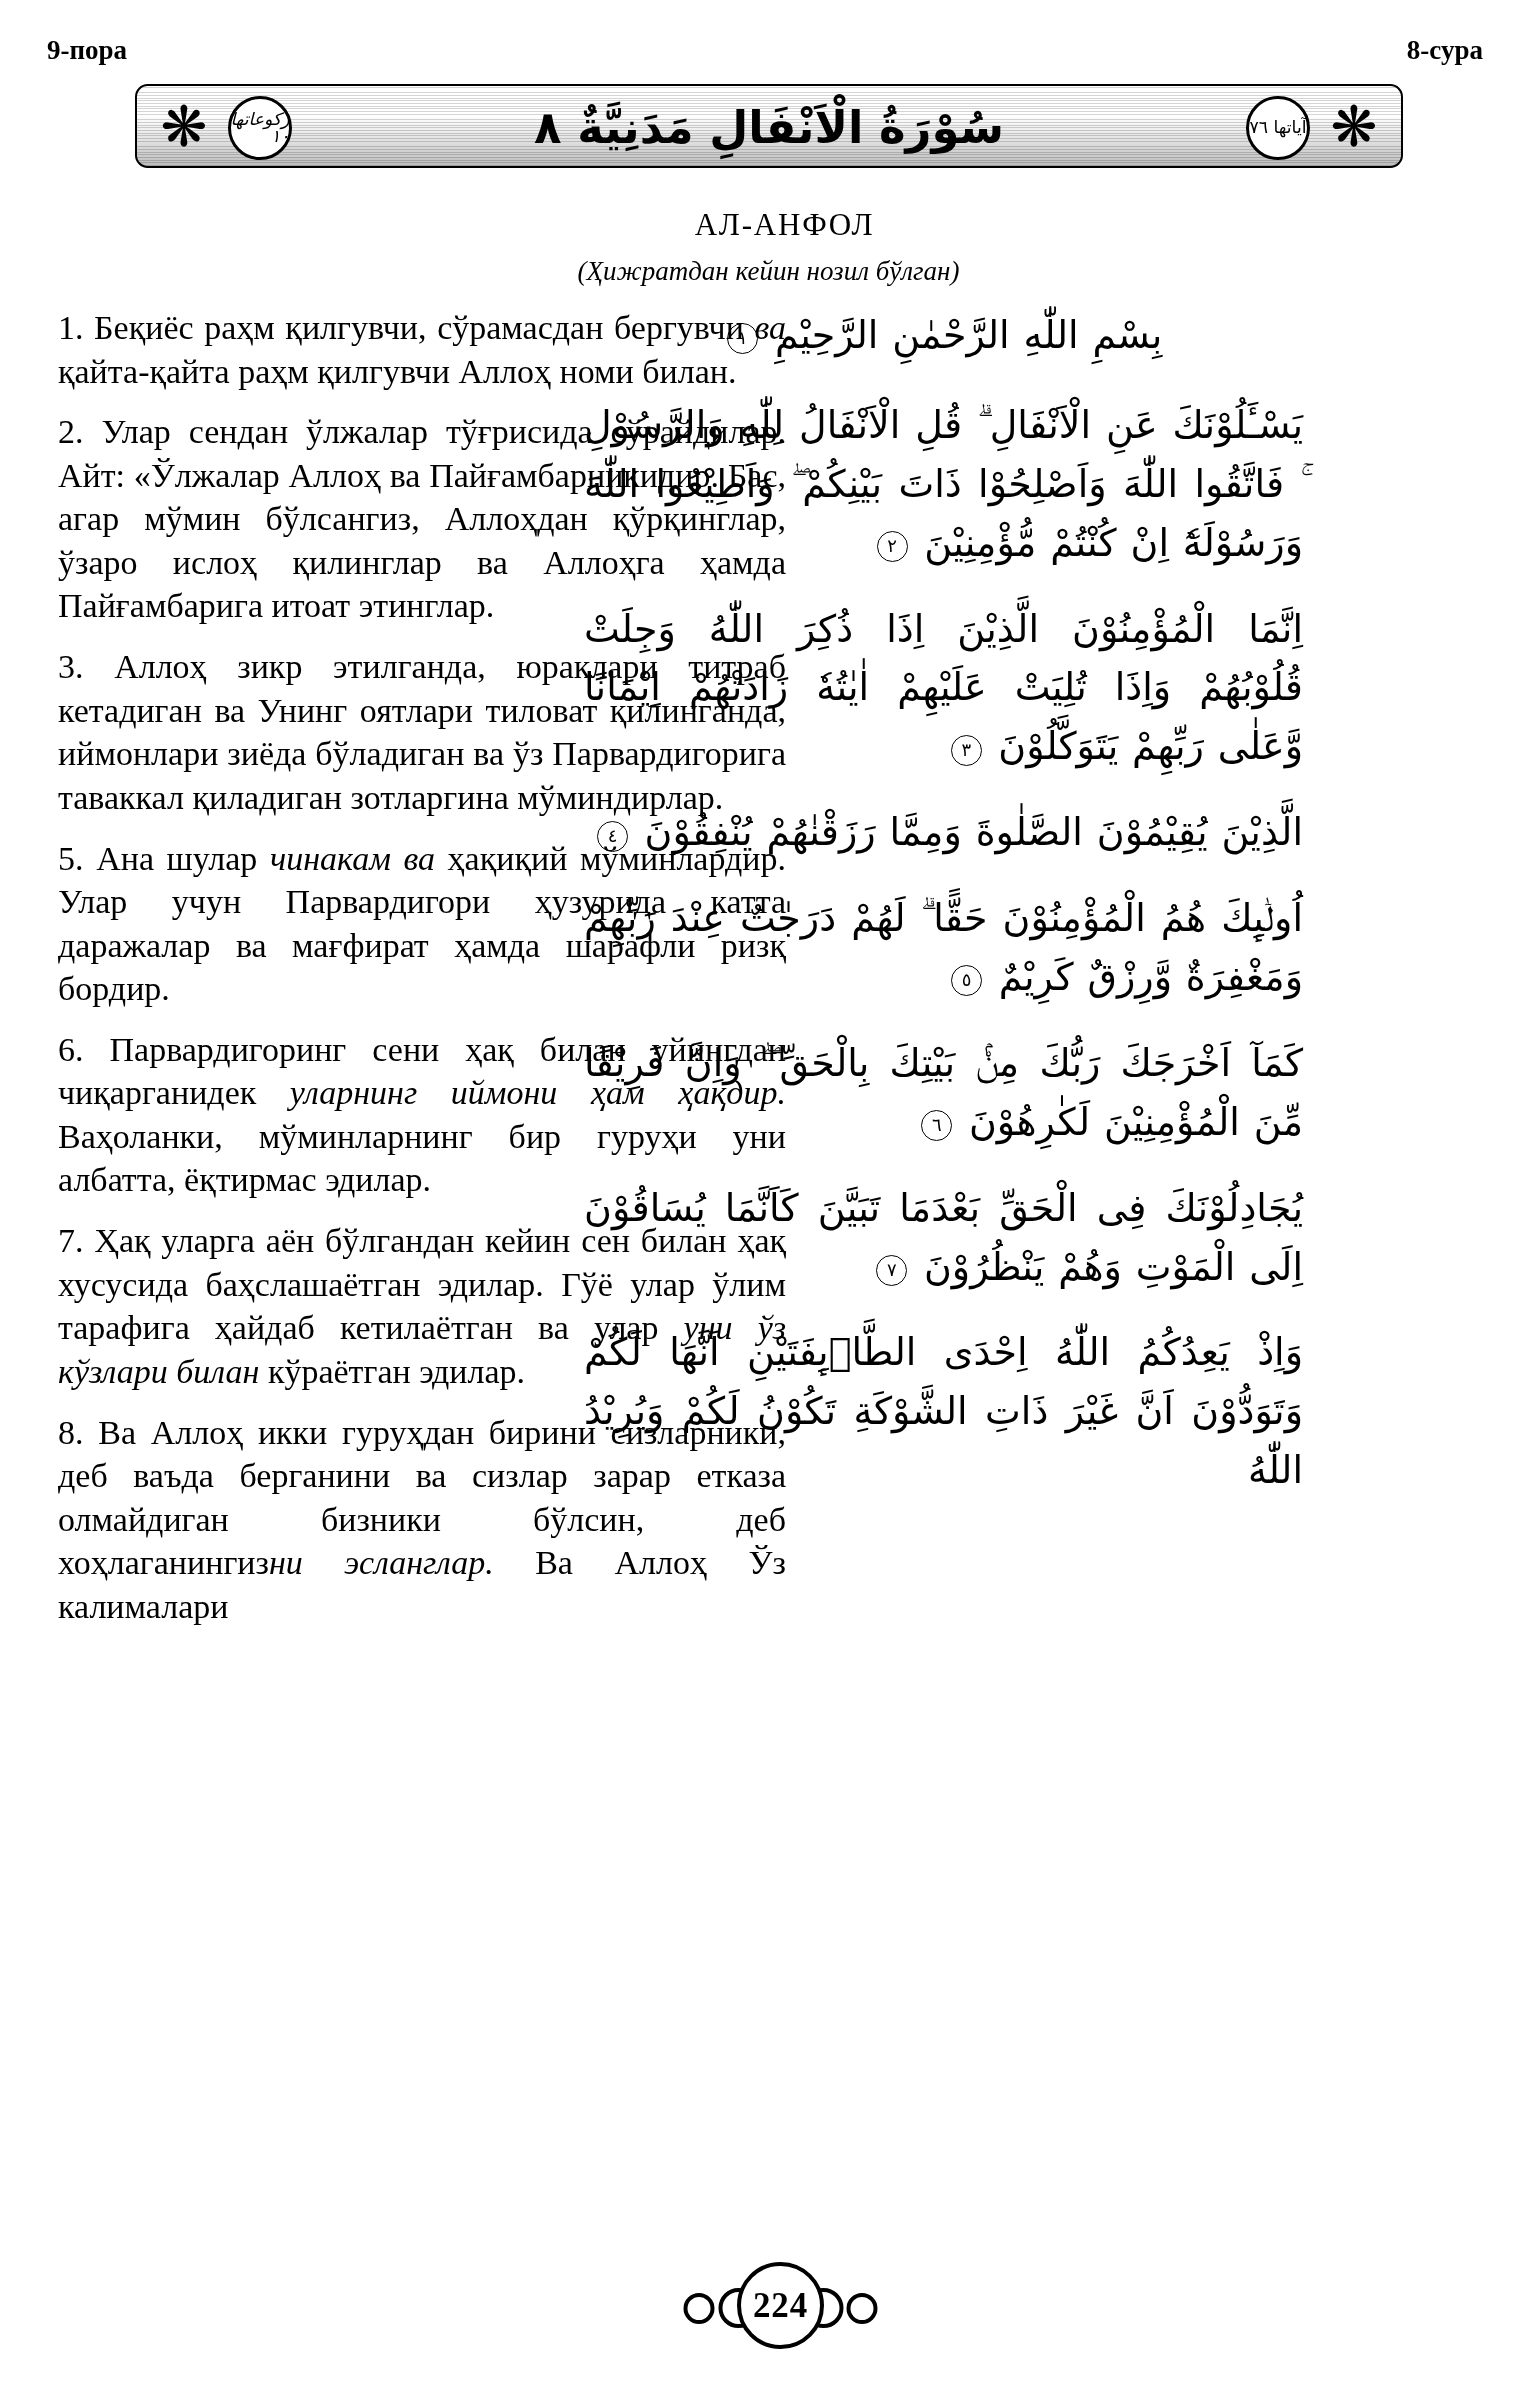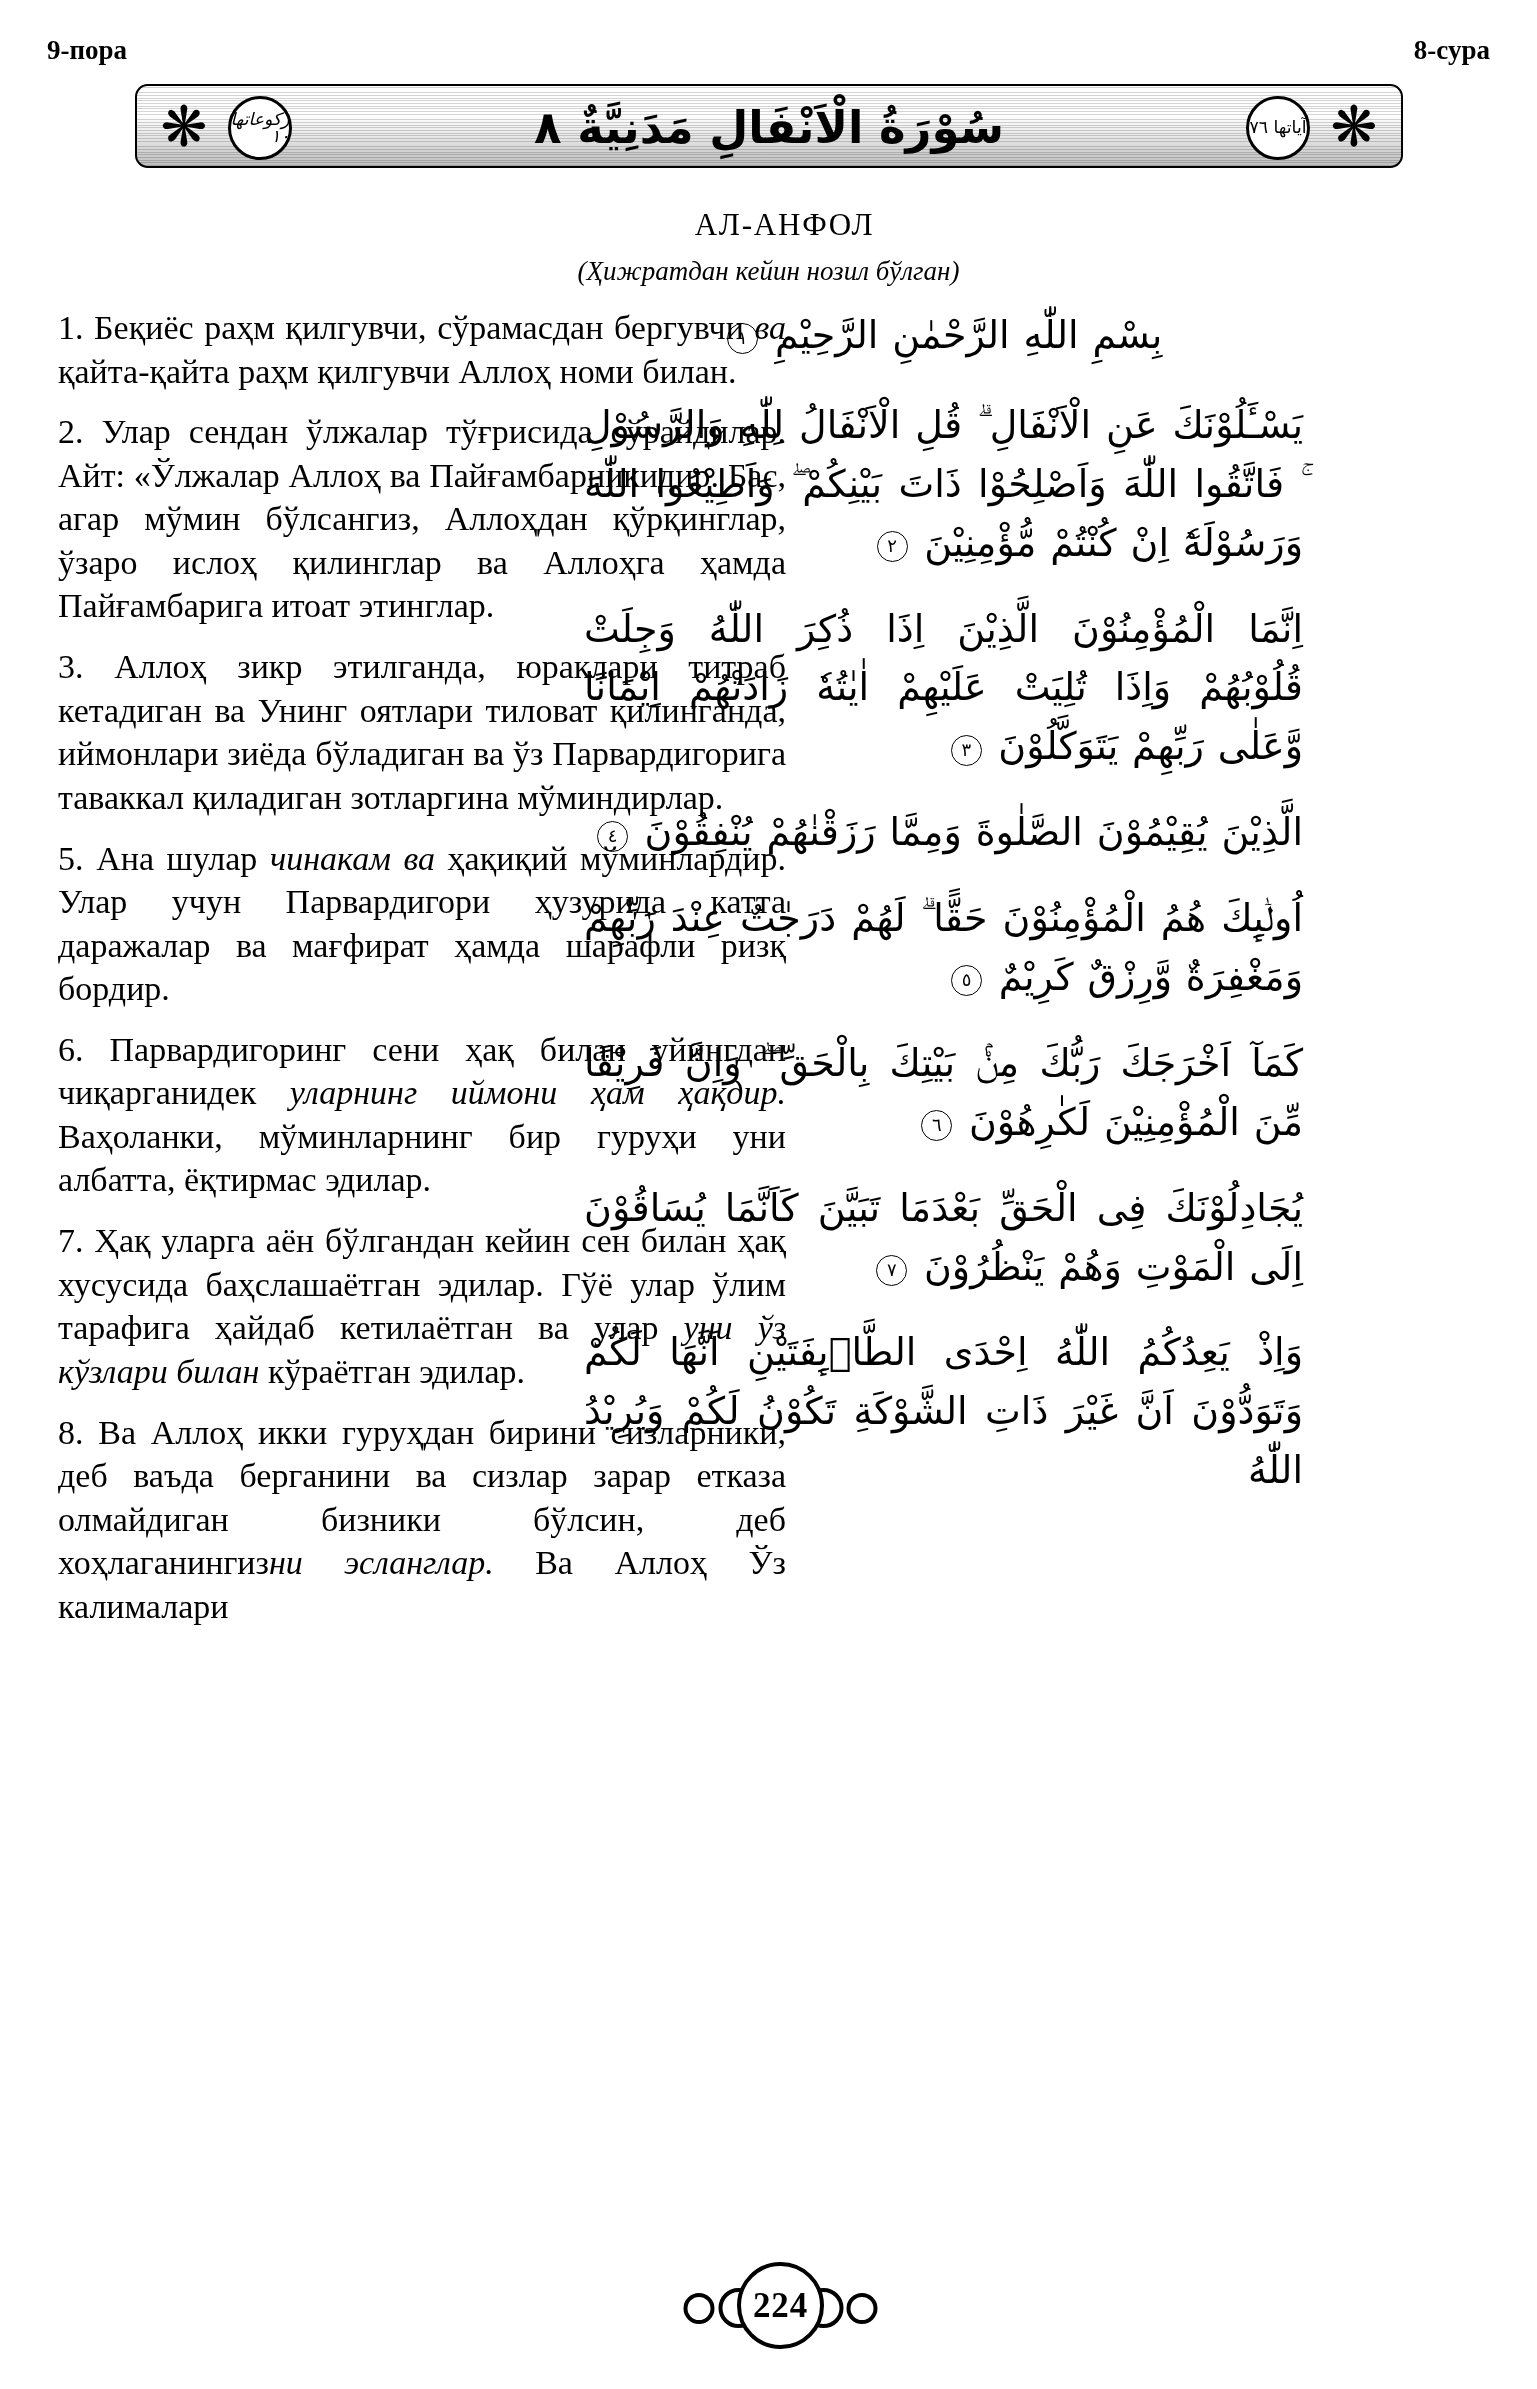--- a/index.html
+++ b/index.html
@@ -27,21 +27,21 @@
   .run-left, .run-right {
     position: absolute;
     top: 0;
     font-size: 27px;
     font-weight: bold;
     font-family: "Liberation Serif", serif;
     letter-spacing: 0px;
     white-space: nowrap;
   }
   .run-left { left: 0; }
-  .run-right { right: 0; }
+  .run-right { right: 7px; }
 
   
   .header-band {
     position: absolute;
     top: 84px;
     left: 135px;
     width: 1268px;
     height: 84px;
     border: 2.7px solid #000;
     border-radius: 12.7px;

